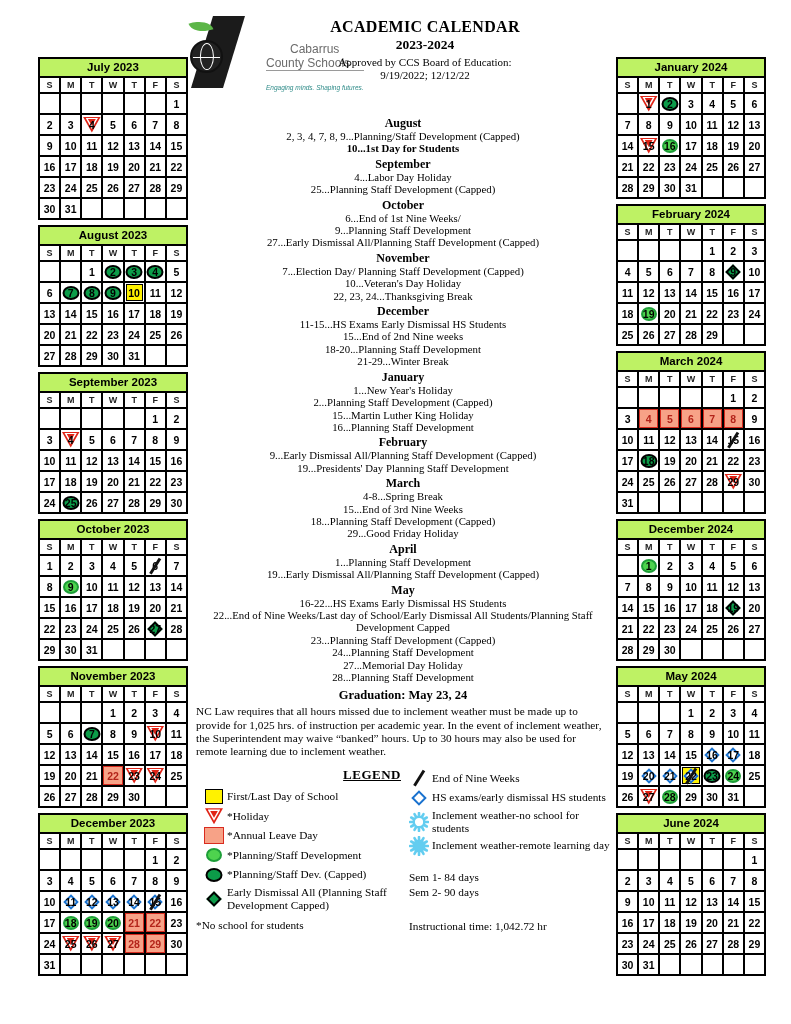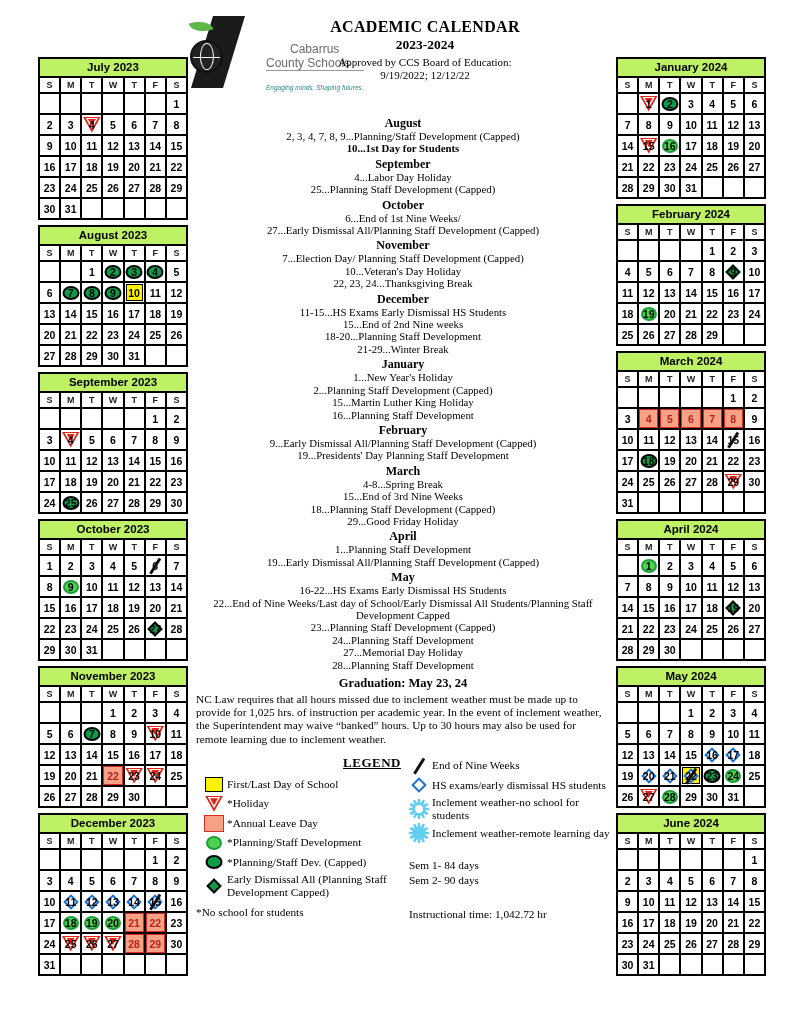--- a/index.html
+++ b/index.html
@@ -1141,21 +1141,21 @@
           </div>
           <div class="dc"></div>
           <div class="dc"></div>
           <div class="dc"></div>
           <div class="dc"></div>
           <div class="dc"></div>
           <div class="dc"></div>
         </div>
       </div>
       <div class="cal">
-        <div class="cal-title">April 2024</div>
+        <div class="cal-title">December 2024</div>
         <div class="cal-grid">
           <div class="wd">S</div>
           <div class="wd">M</div>
           <div class="wd">T</div>
           <div class="wd">W</div>
           <div class="wd">T</div>
           <div class="wd">F</div>
           <div class="wd">S</div>
           <div class="dc"></div>
           <div class="dc">
@@ -1502,20 +1502,21 @@
           <div class="event-line bold">10...1st Day for Students</div>
         </div>
         <div class="event-section">
           <div class="event-month">September</div>
           <div class="event-line">4...Labor Day Holiday</div>
           <div class="event-line">25...Planning Staff Development (Capped)</div>
         </div>
         <div class="event-section">
           <div class="event-month">October</div>
           <div class="event-line">6...End of 1st Nine Weeks/</div>
+          <div class="event-line">9...Planning Staff Development</div>
           <div class="event-line">27...Early Dismissal All/Planning Staff  Development (Capped)</div>
         </div>
         <div class="event-section">
           <div class="event-month">November</div>
           <div class="event-line">7...Election Day/ Planning Staff Development (Capped)</div>
           <div class="event-line">10...Veteran's Day Holiday</div>
           <div class="event-line">22, 23, 24...Thanksgiving Break</div>
         </div>
         <div class="event-section">
           <div class="event-month">December</div>

